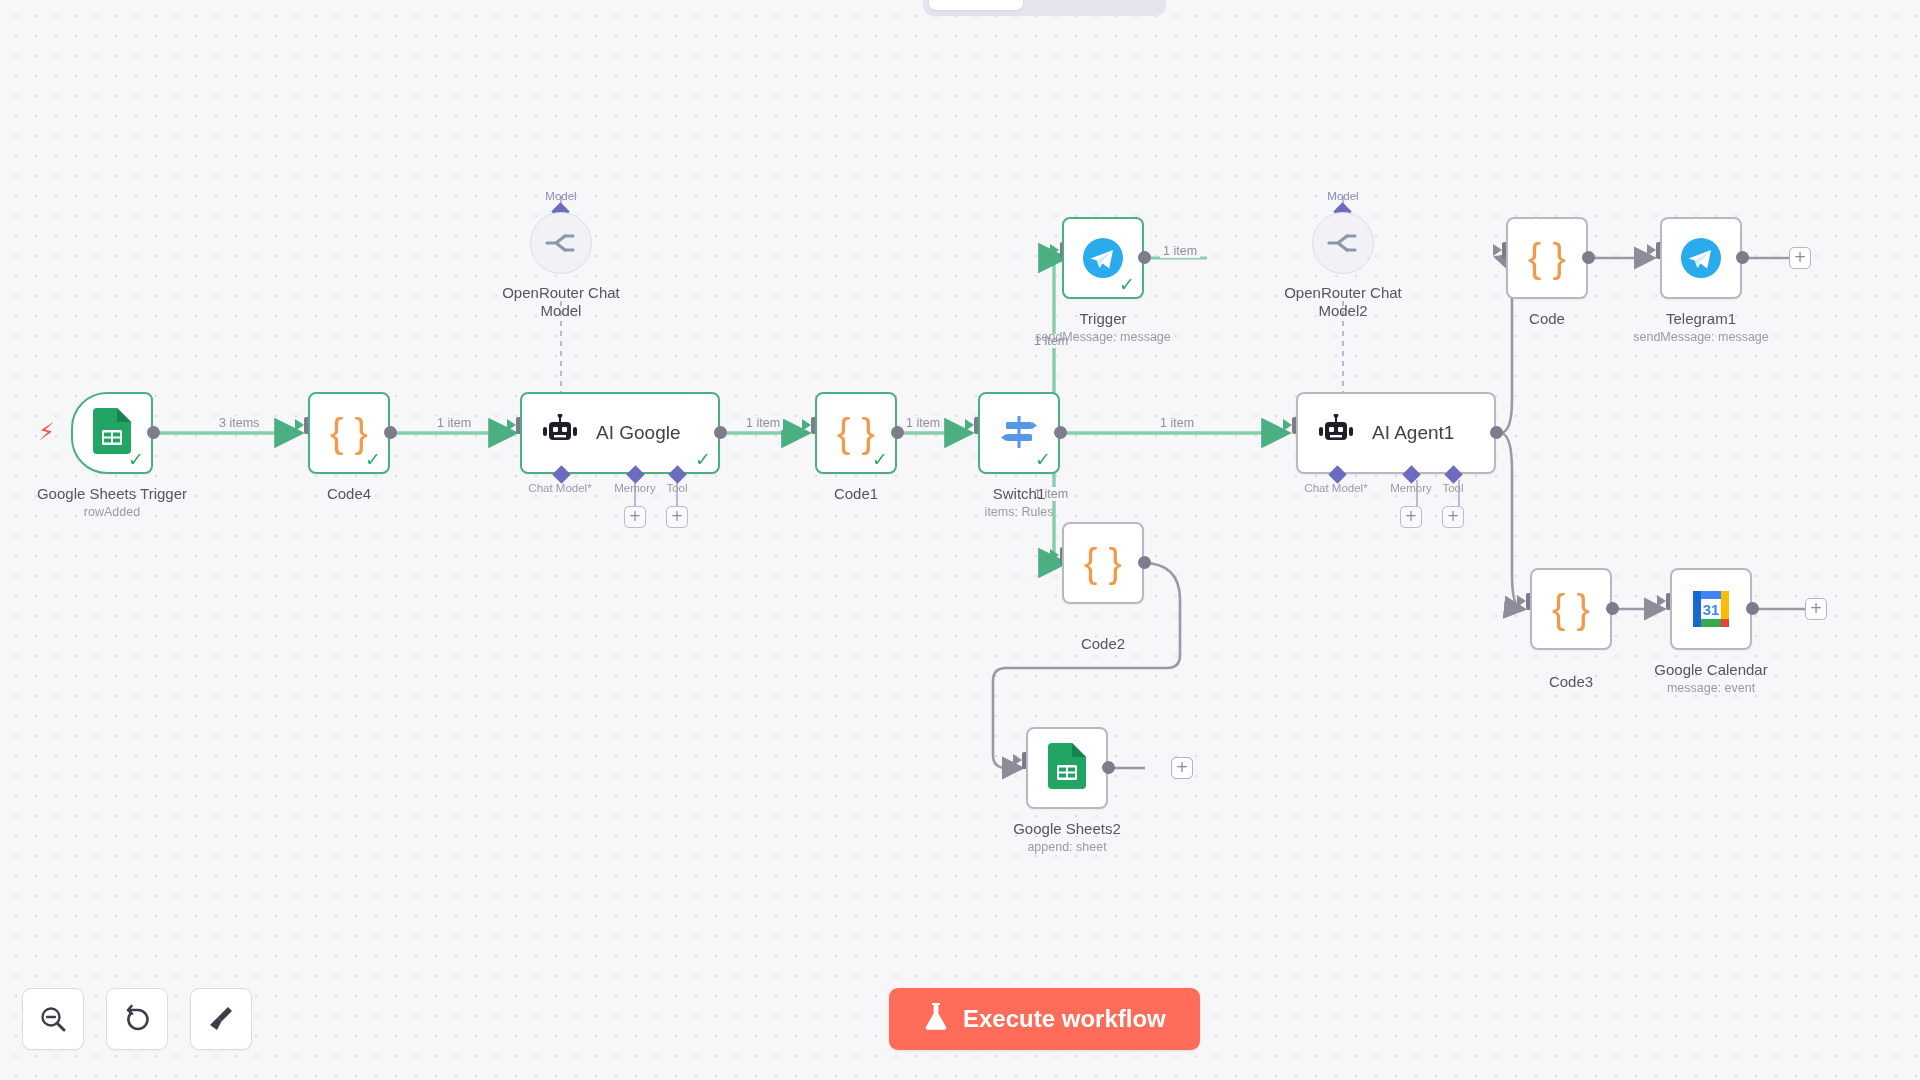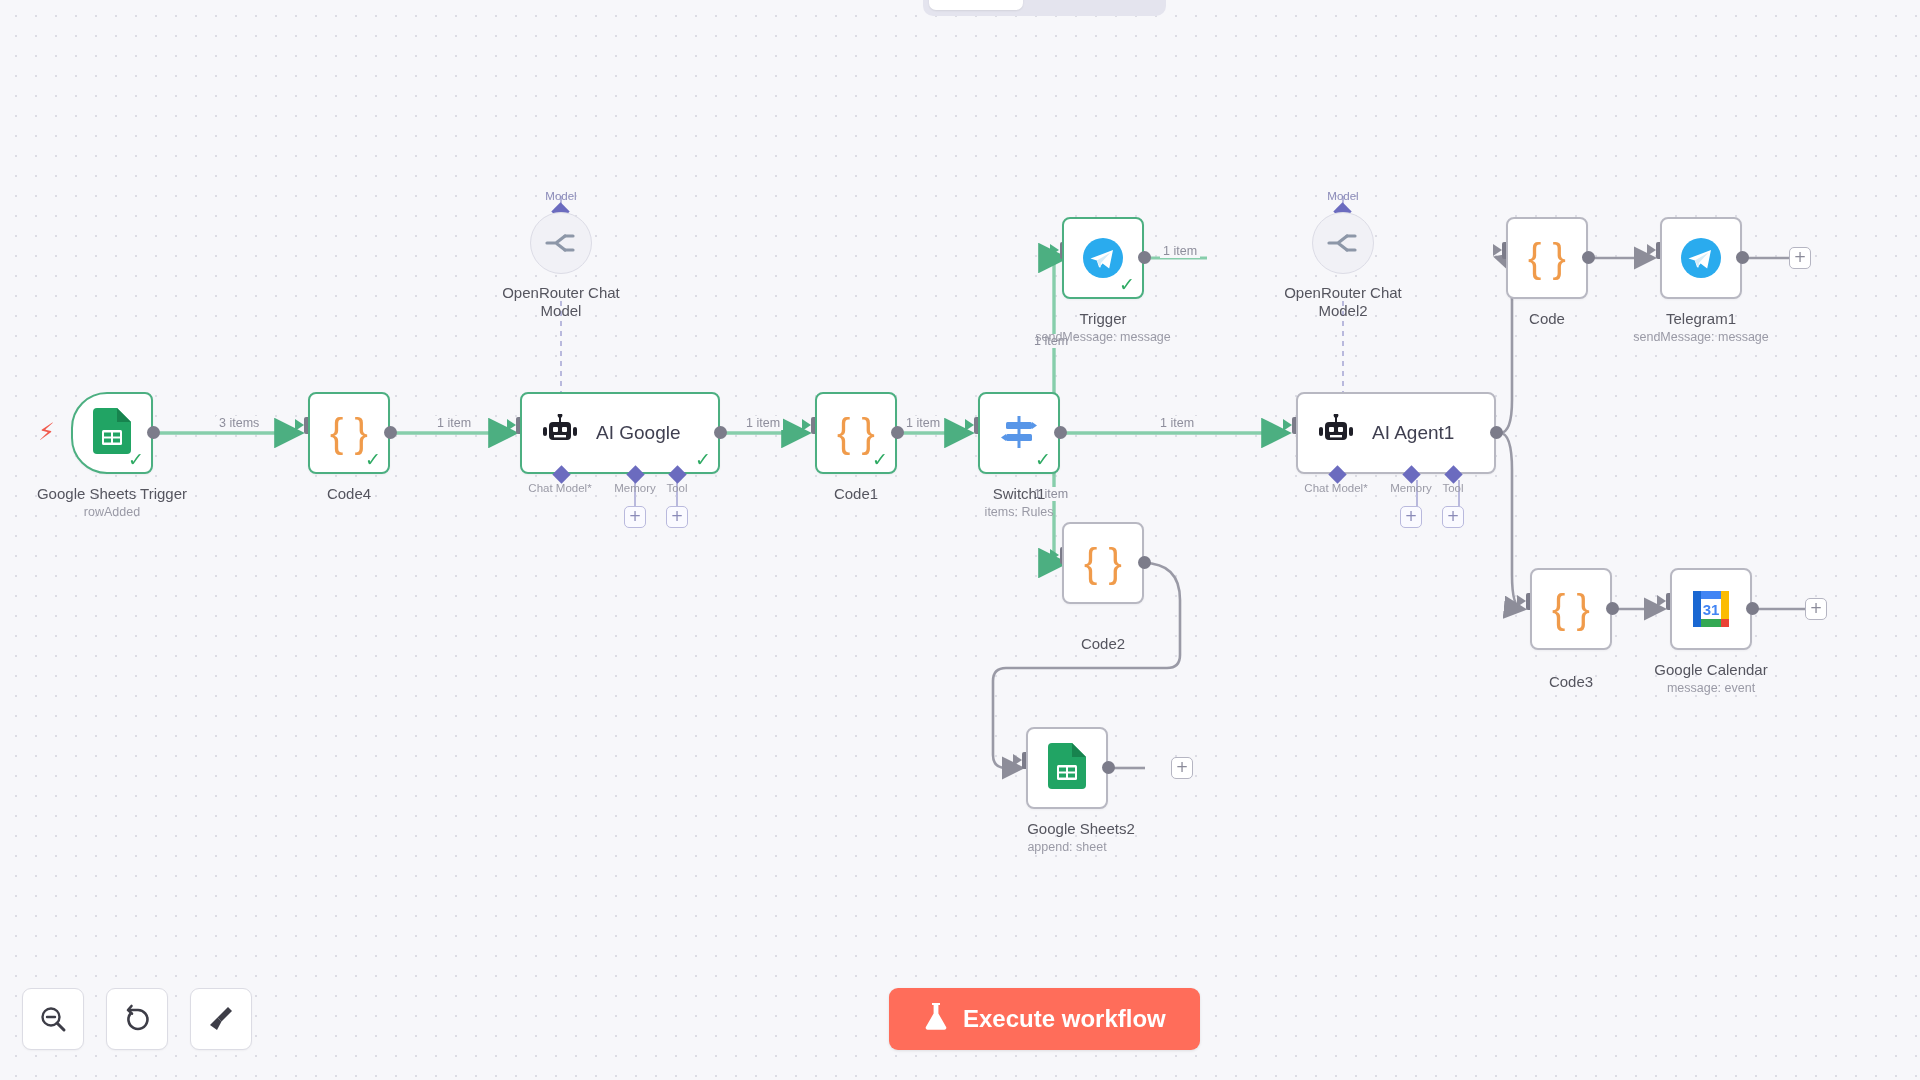--- a/index.html
+++ b/index.html
@@ -315,21 +315,21 @@
           <rect x="9" y="22" width="20" height="15" rx="1.5" fill="#fff"></rect>
           <rect x="11" y="24.5" width="7" height="4" fill="#21a464"></rect>
           <rect x="20" y="24.5" width="7" height="4" fill="#21a464"></rect>
           <rect x="11" y="30.5" width="7" height="4" fill="#21a464"></rect>
           <rect x="20" y="30.5" width="7" height="4" fill="#21a464"></rect>
         </svg>
       </span>
     </div>
     <div class="dot" style="left:76px;top:34px;"></div>
     <div class="plusbtn" style="left:145px;top:30px;">+</div>
-    <div class="nlabel" style="left:55px;top:93px;">Google Sheets2</div>
+    <div class="nlabel" style="left:41px;top:93px;">Google Sheets2</div>
     <div class="nsub" style="left:41px;top:113px;">append: sheet</div>
   </div>
 
   <div class="node" style="left:1312px;top:212px;">
     <div class="sublbl" style="left:5px;top:-22px;width:52px;color:#8a8ab8;">Model</div>
     <div class="diamond" style="left:24px;top:-7px;"></div>
     <div class="circ">
       <svg width="34" height="26" viewBox="0 0 34 26">
         <path d="M3 13 h9 M12 13 l9 -7 M12 13 l9 7" stroke="#8d97a8" stroke-width="3.2" fill="none" stroke-linecap="round"></path>
         <path d="M21 6 l8 0 M21 20 l8 0" stroke="#8d97a8" stroke-width="3.2" fill="none" stroke-linecap="round"></path>

